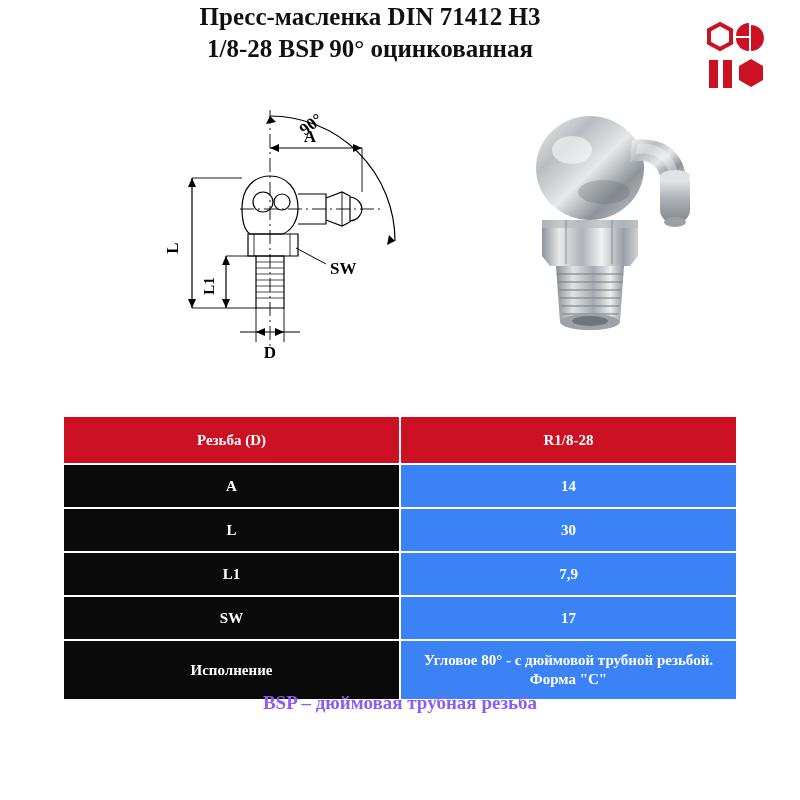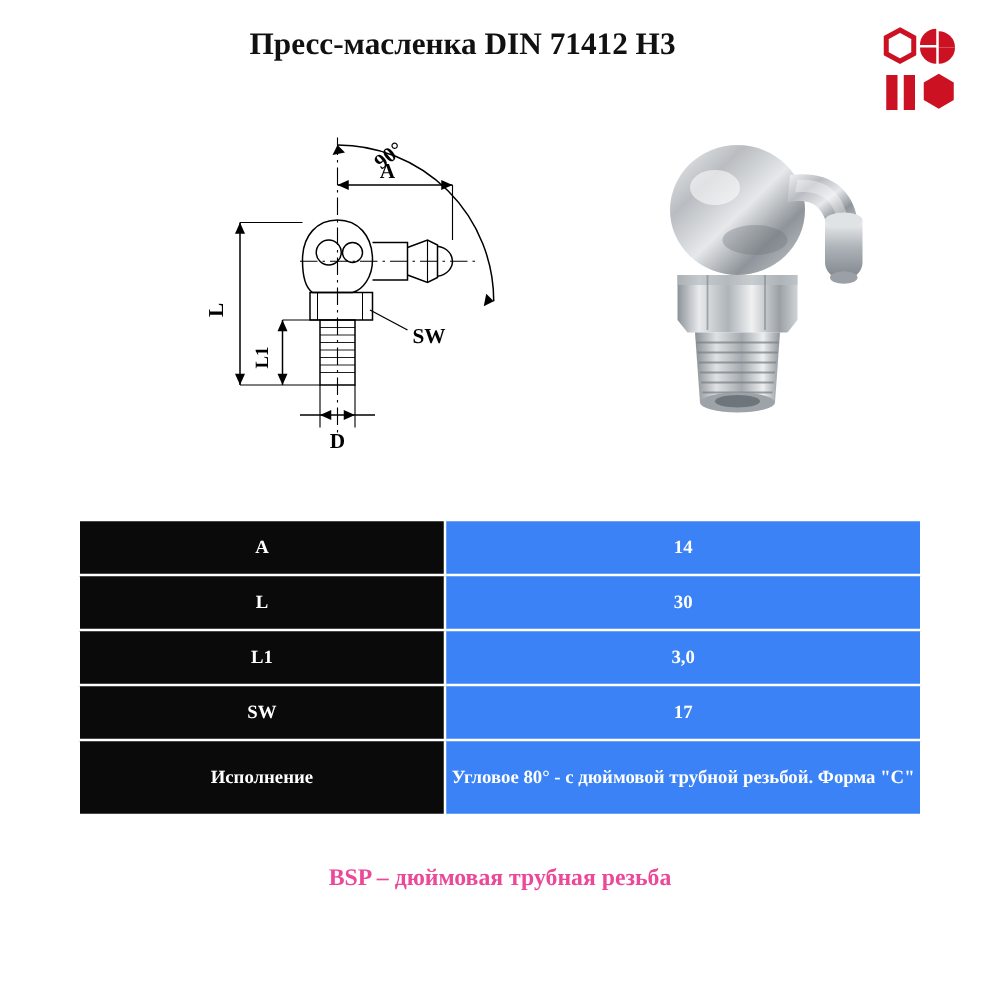--- a/index.html
+++ b/index.html
@@ -12,21 +12,21 @@
     background: #ffffff;
     font-family: "Liberation Serif", serif;
     color: #000000;
     overflow: hidden;
     position: relative;
   }
 
   
   .header {
     position: relative;
-    padding-top: 20px;
+    padding-top: 1px;
     height: 96px;
     box-sizing: border-box;
   }
   .title {
     text-align: center;
     font-family: "Liberation Serif", serif;
     font-weight: bold;
     font-size: 25px;
     line-height: 32px;
     letter-spacing: 0px;
@@ -101,21 +101,21 @@
     height: 30px;
   }
 
   
   .footnote {
     position: absolute;
     left: 0;
     right: 0;
     top: 692px;
     text-align: center;
-    color: #ec4899;
+    color: #8b5cf6;
     font-family: "Liberation Serif", serif;
     font-weight: bold;
     font-size: 19px;
   }
 
   
   .dw-label {
     font-family: "Liberation Serif", serif;
     font-weight: bold;
     font-size: 17px;
@@ -127,20 +127,21 @@
     font-size: 15px;
     fill: #000;
   }
 </style>
 </head>
 <body>
 
 <div class="header">
   <div class="title">
     <span>Пресс-масленка DIN 71412 H3</span>
+    <span class="line2">1/8-28 BSP 90° оцинкованная</span>
   </div>
 
   <div class="logo">
     <svg width="72" height="72" viewBox="0 0 72 72">
 
       <polygon points="16,4 27,10 27,23 16,29 5,23 5,10" fill="none" stroke="#cc1122" stroke-width="4"></polygon>
 
       <g>
         <path d="M47,5 A13,13 0 0 1 60,18 L47,18 Z" fill="#cc1122"></path>
         <path d="M62,18 A13,13 0 0 1 49,31 L49,18 Z" fill="#cc1122" transform="translate(-2,0)"></path>
@@ -289,31 +290,35 @@
         <path d="M42,208 L98,208"></path>
       </g>
       <ellipse cx="70" cy="216" rx="30" ry="8" fill="#9da3a8"></ellipse>
       <ellipse cx="70" cy="215" rx="18" ry="5" fill="#6f767b"></ellipse>
     </svg>
   </div>
 </div>
 
 <table class="spec-table">
   <tbody>
+    <tr class="header-row">
+      <td>Резьба (D)</td>
+      <td>R1/8-28</td>
+    </tr>
     <tr class="row-normal">
       <td class="label-cell">A</td>
       <td class="value-cell">14</td>
     </tr>
     <tr class="row-normal">
       <td class="label-cell">L</td>
       <td class="value-cell">30</td>
     </tr>
     <tr class="row-normal">
       <td class="label-cell">L1</td>
-      <td class="value-cell">3,0</td>
+      <td class="value-cell">7,9</td>
     </tr>
     <tr class="row-normal">
       <td class="label-cell">SW</td>
       <td class="value-cell">17</td>
     </tr>
     <tr>
       <td class="label-cell tall">Исполнение</td>
       <td class="value-cell tall">Угловое 80° - с дюймовой трубной резьбой. Форма "С"</td>
     </tr>
   </tbody>

